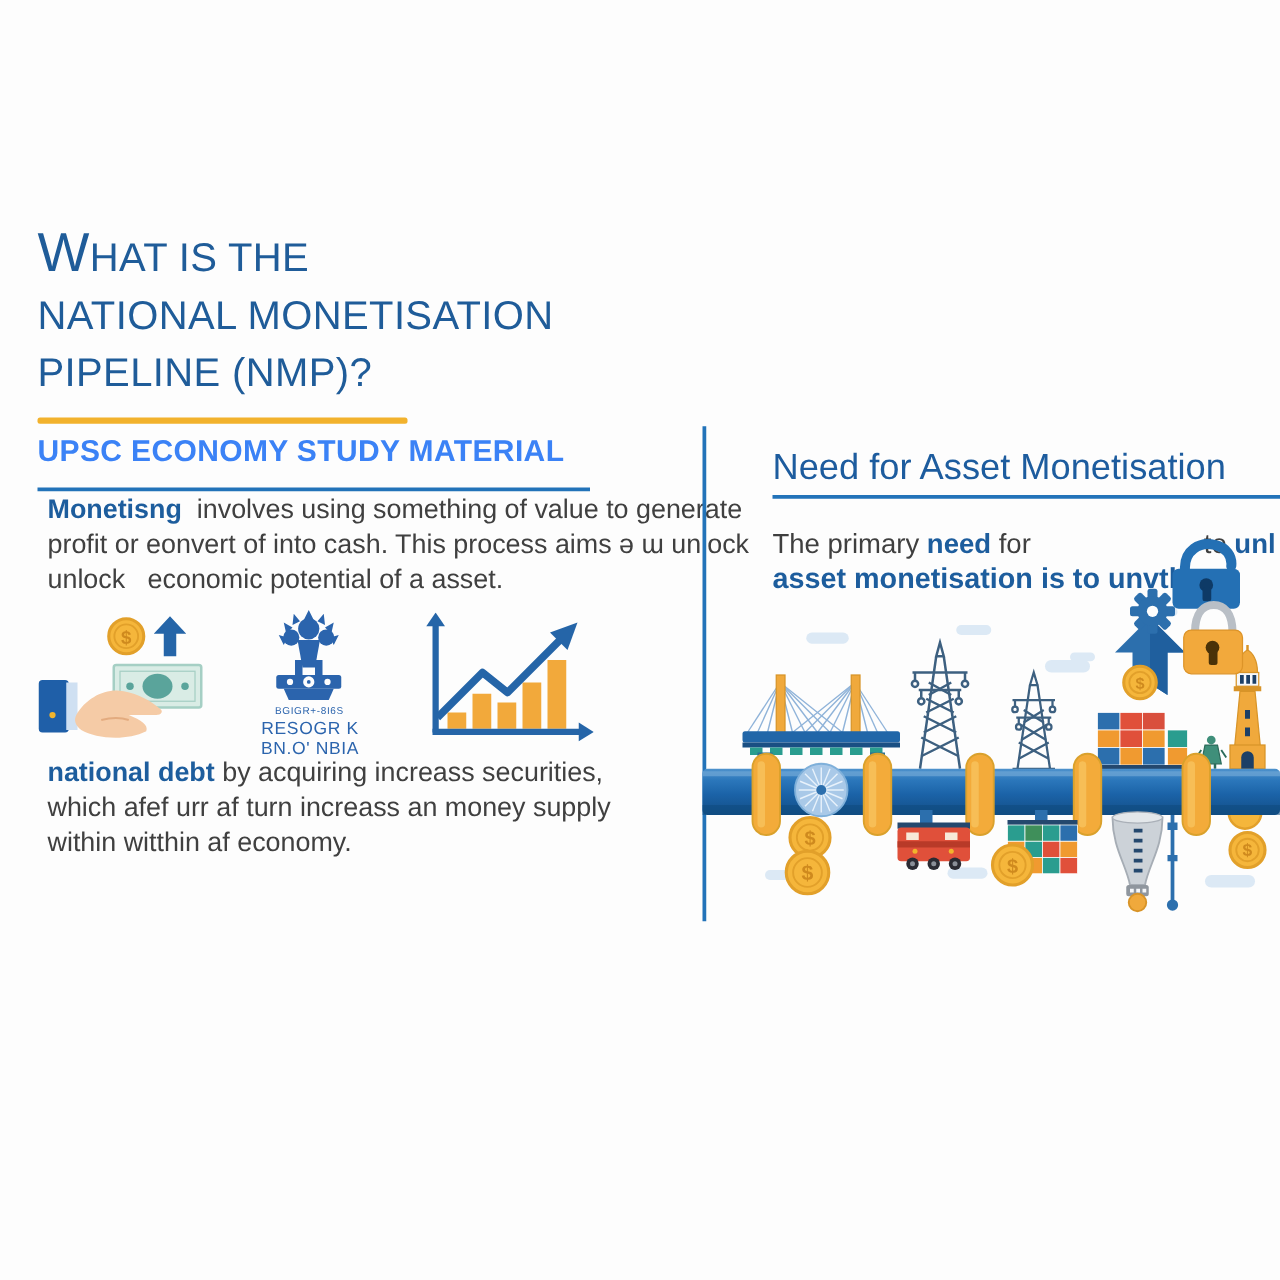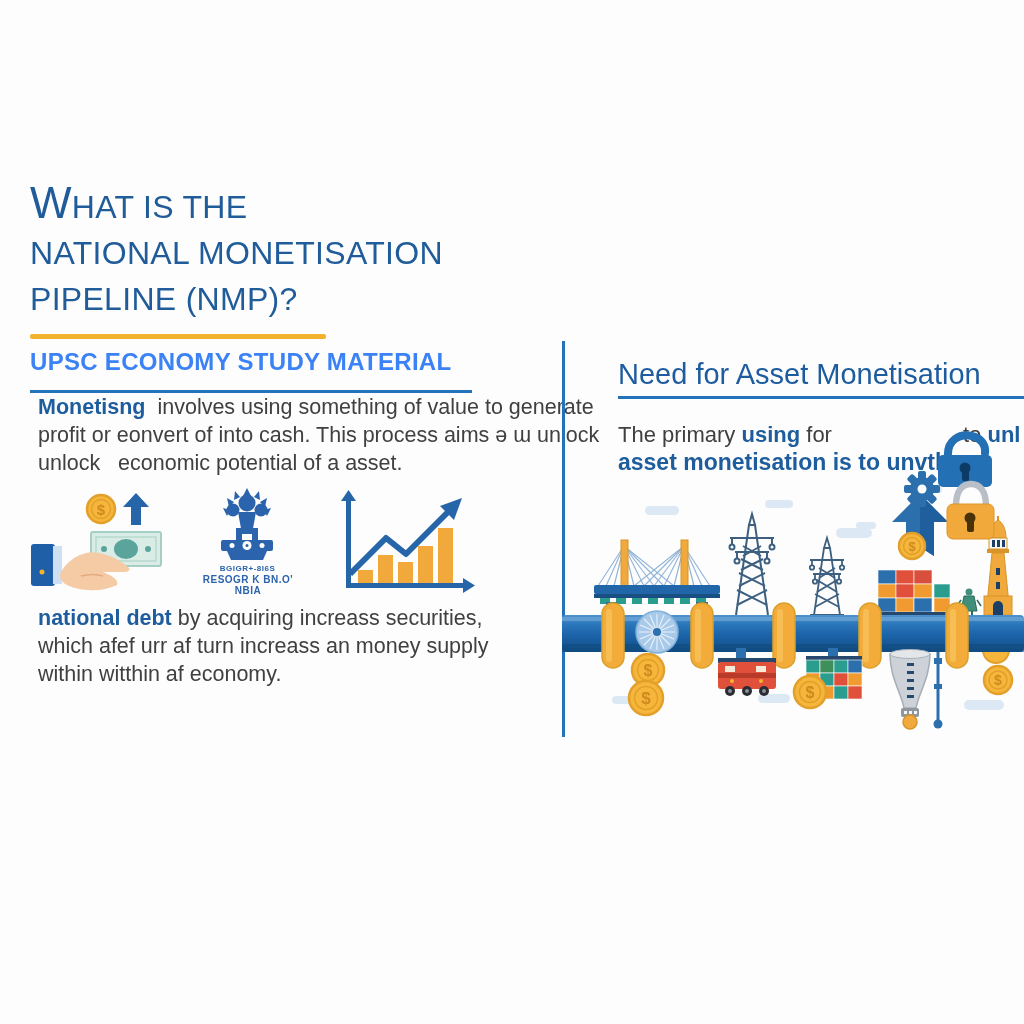--- a/index.html
+++ b/index.html
@@ -21,23 +21,23 @@
   
   .divider{left:562px;top:341px;width:3px;height:396px;background:#2273b9;}
   .r-head{left:618px;top:358px;color:#1d5c9e;font-weight:normal;font-size:29px;}
   .r-rule{left:618px;top:396px;width:406px;height:3px;background:#2273b9;}
   .r-para{color:#3f3f3f;font-size:22px;line-height:28px;}
   .r-l1{left:618px;top:421px;}
   .r-frag{left:963px;top:421px;white-space:nowrap;}
   .r-l2{left:618px;top:449px;color:#1d5d9d;font-weight:bold;font-size:23px;}
   .r-para .b{color:#1d5d9d;font-weight:bold;}
   
-  .emb-cap{color:#2b64ad;font-weight:bold;text-align:center;width:105px;letter-spacing:.5px;}
+  .emb-cap{color:#2b64ad;font-weight:normal;text-align:center;width:105px;letter-spacing:.5px;}
   .emb-cap1{left:195px;top:564px;font-size:8px;}
-  .emb-cap2{left:188px;top:574px;width:120px;font-size:10px;}
+  .emb-cap2{left:188px;top:574px;width:120px;font-size:14px;}
   svg{display:block;}
 </style>
 </head>
 <body>
 
 <div id="canvas">
 
   <div class="abs title">
     <div><span class="init pre">W</span><span class="pre">HAT IS THE</span></div>
     <div>NATIONAL MONETISATION</div>
@@ -118,21 +118,21 @@
   <div class="abs para p2">
     <div><span class="b pre">national debt</span><span class="pre"> by acquiring increass securities,</span></div>
     <div class="pre">which afef urr af turn increass an money supply</div>
     <div class="pre">within witthin af economy.</div>
   </div>
 
   <div class="abs divider"></div>
   <div class="abs r-head">Need for Asset Monetisation</div>
   <div class="abs r-rule"></div>
 
-  <div class="abs r-para r-l1"><span class="pre">The primary </span><span class="b pre">using</span><span class="pre"> for</span></div>
+  <div class="abs r-para r-l1"><span class="pre">The primary </span><span class="b pre">need</span><span class="pre"> for</span></div>
   <div class="abs r-para r-frag"><span class="pre">to </span><span class="b pre">unl</span></div>
   <div class="abs r-l2">asset monetisation is to unvtl</div>
 
   <svg class="abs" style="left:560px;top:430px;pointer-events:none" width="464" height="330" viewBox="0 0 464 330">
     <defs>
       <linearGradient id="pipeG" x1="0" y1="0" x2="0" y2="1">
         <stop offset="0" stop-color="#4e92cc"></stop>
         <stop offset="0.25" stop-color="#2b77bb"></stop>
         <stop offset="0.55" stop-color="#1b63a8"></stop>
         <stop offset="1" stop-color="#134e86"></stop>

